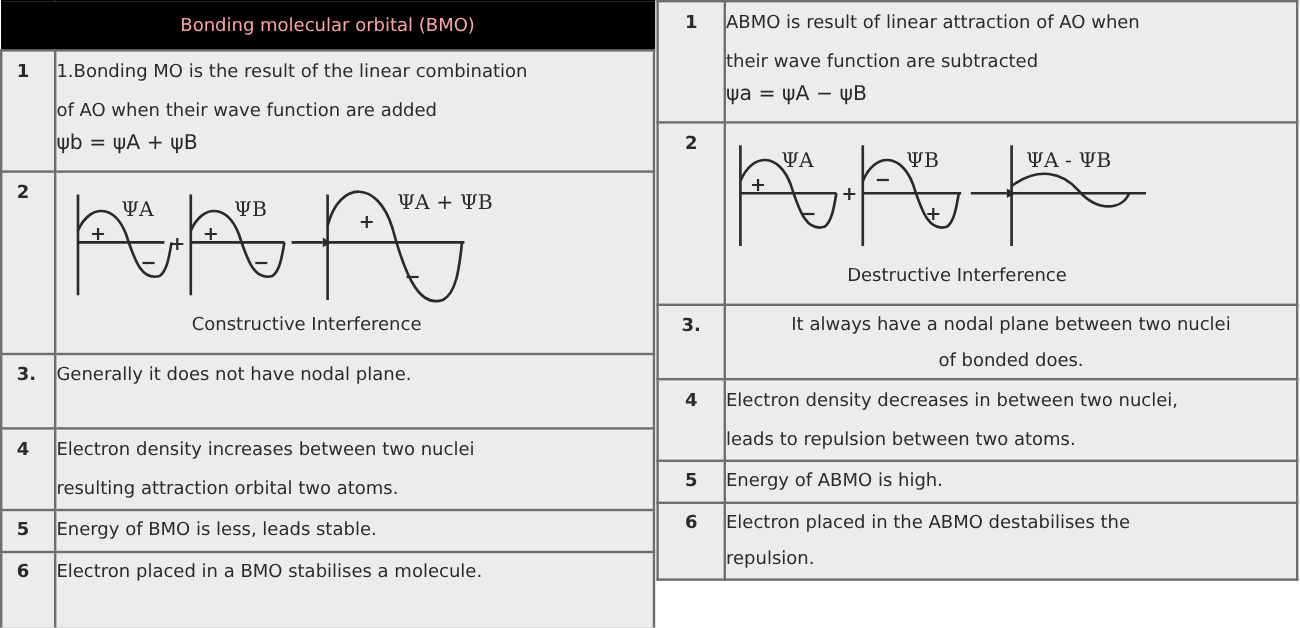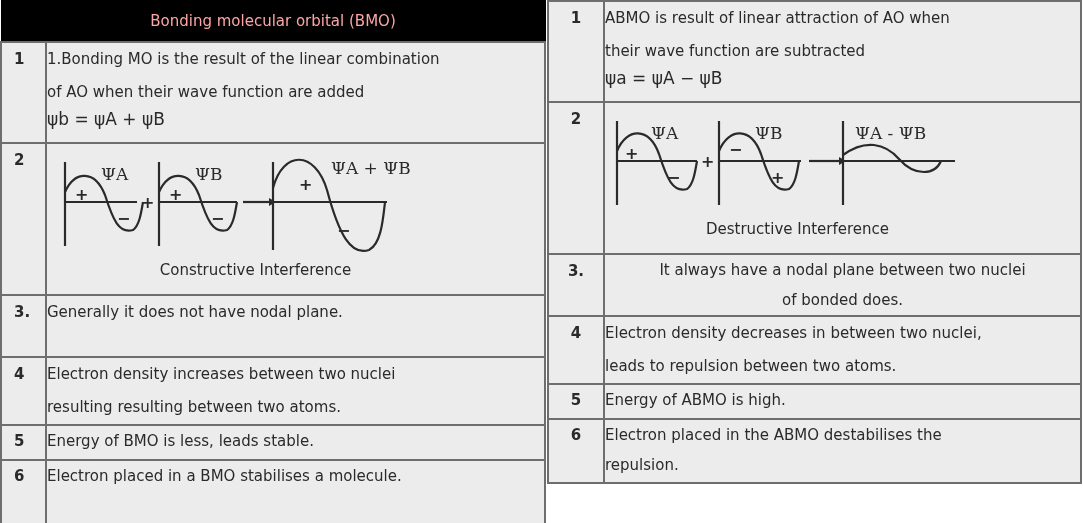--- a/index.html
+++ b/index.html
@@ -90,21 +90,21 @@
 
     <tr class="r3">
       <td class="num">3.</td>
       <td><span>Generally it does not have nodal plane.</span></td>
     </tr>
 
     <tr class="r4">
       <td class="num">4</td>
       <td>
         <span style="display:block">Electron density increases between two nuclei</span>
-        <span style="display:block">resulting resulting between two atoms.</span>
+        <span style="display:block">resulting attraction orbital two atoms.</span>
       </td>
     </tr>
 
     <tr class="r5">
       <td class="num">5</td>
       <td><span>Energy of BMO is less, leads stable.</span></td>
     </tr>
 
     <tr class="r6">
       <td class="num">6</td>

